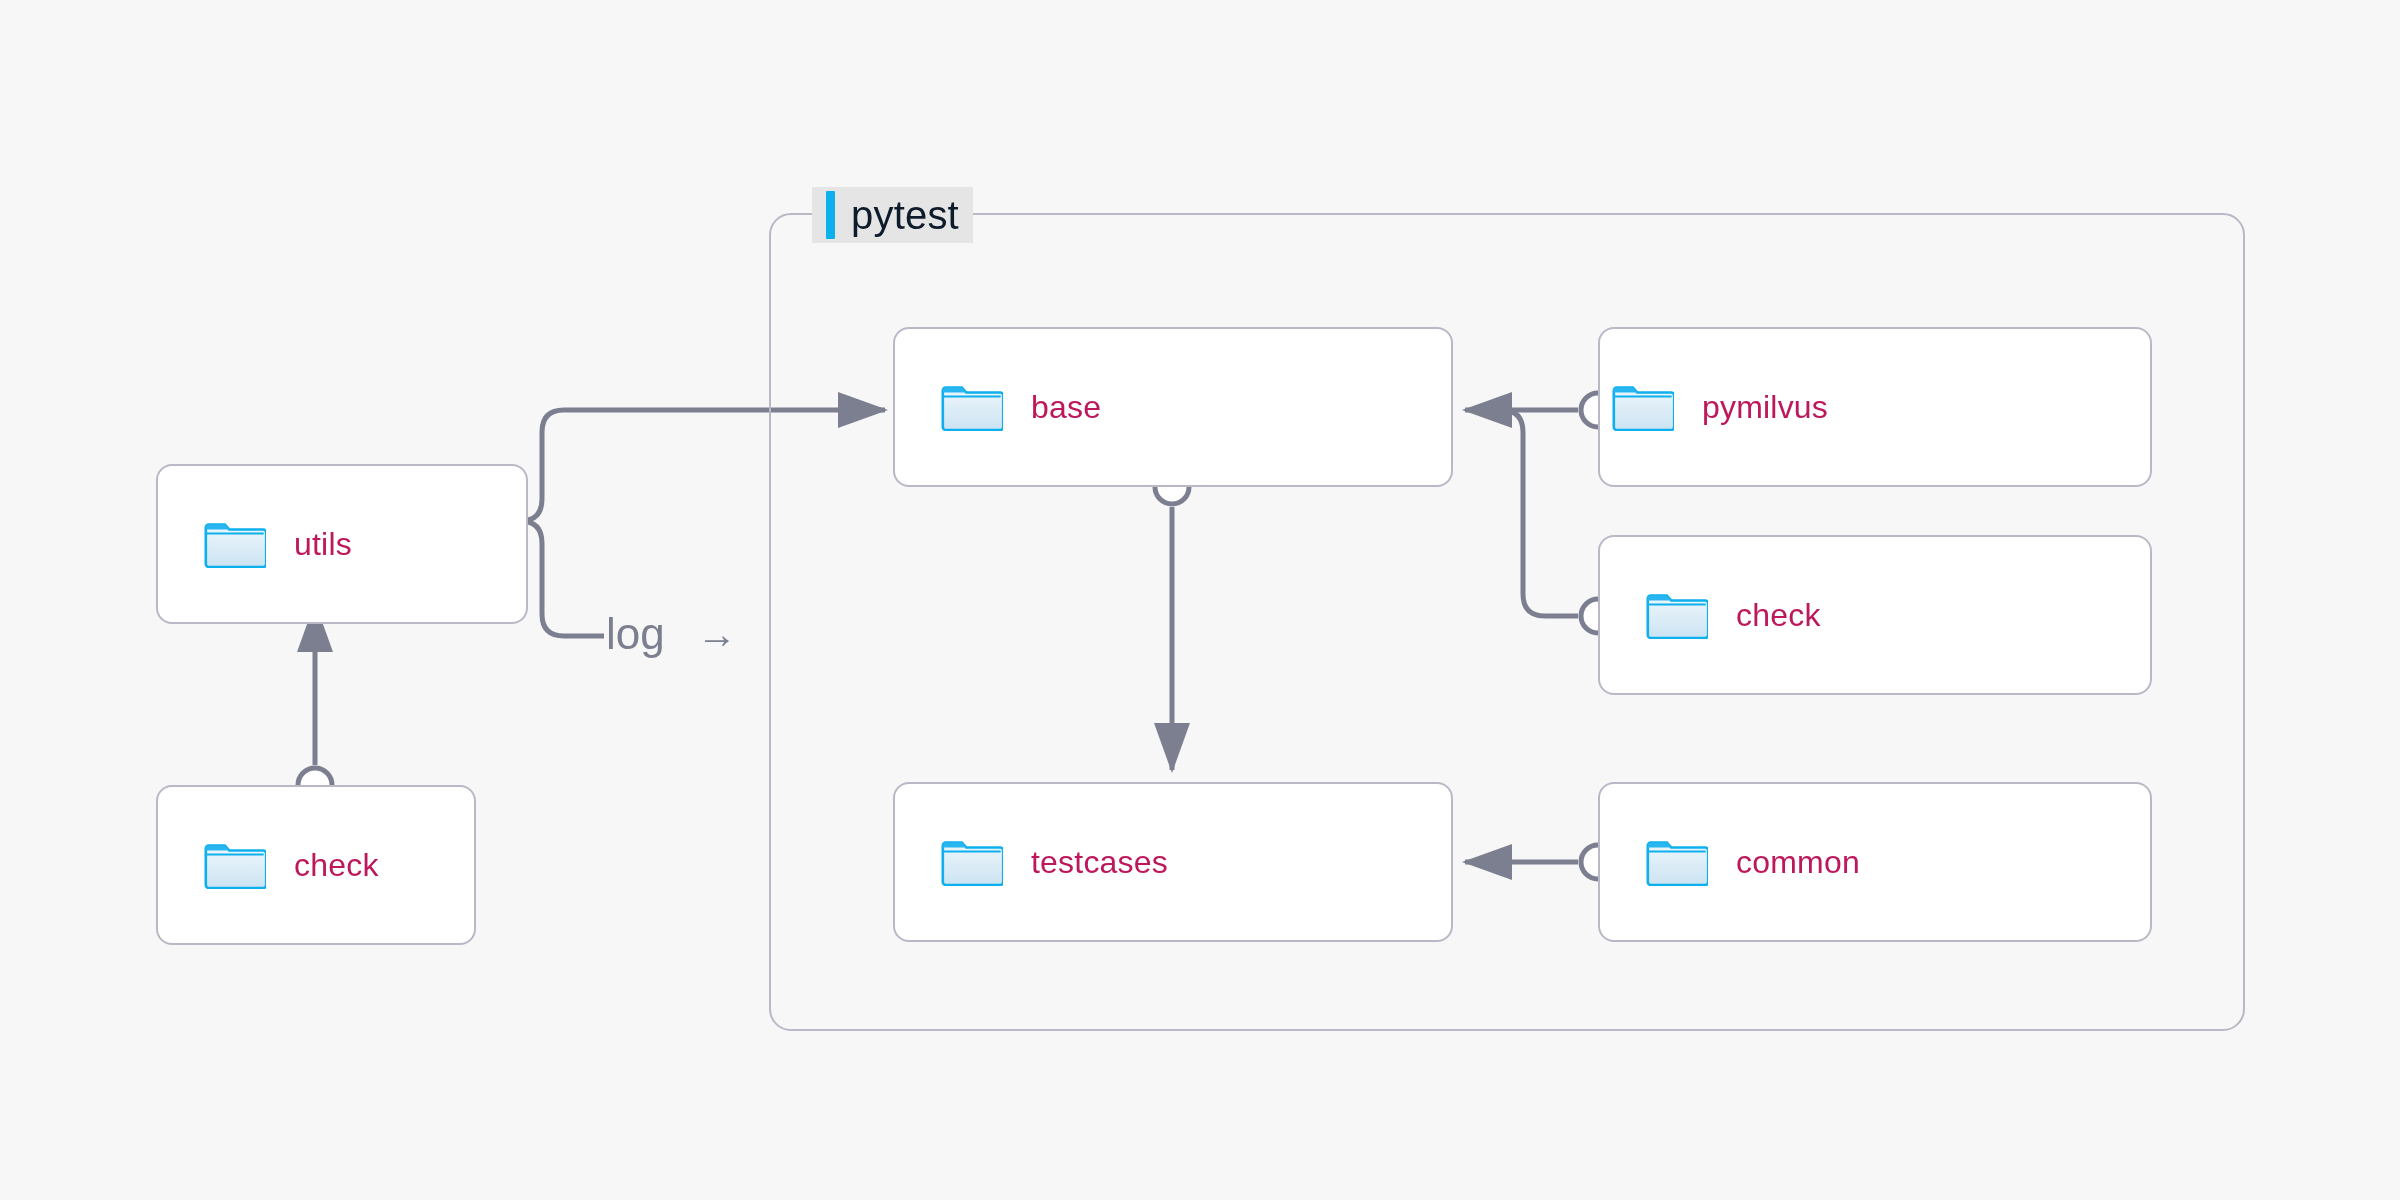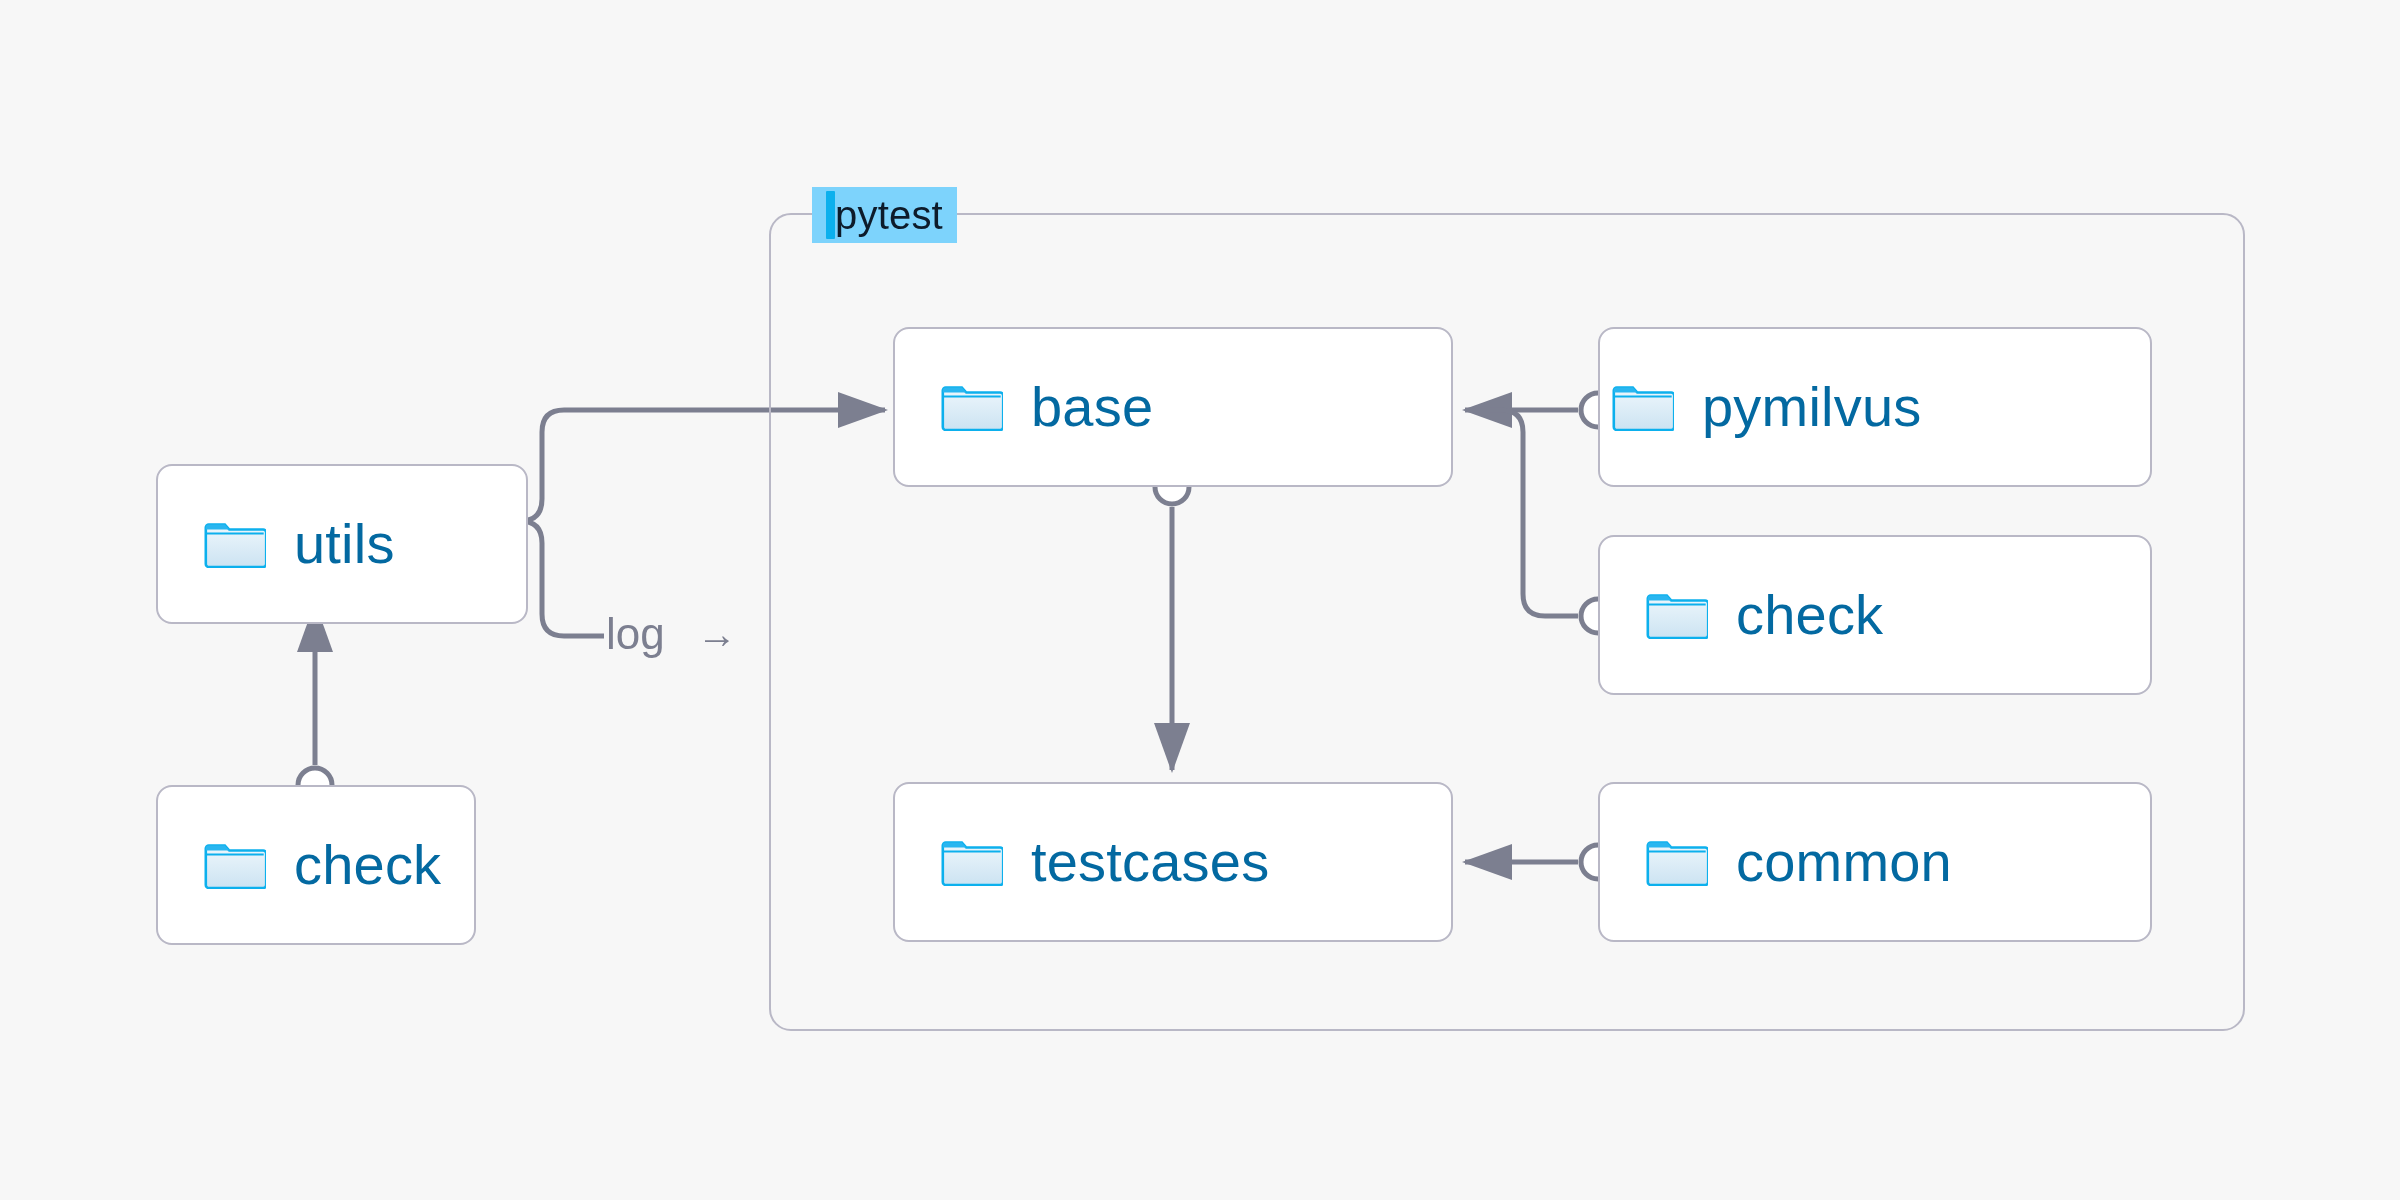--- a/index.html
+++ b/index.html
@@ -34,21 +34,22 @@
     position: absolute;
     border: 2px solid #b9b8c6;
     border-radius: 22px;
     background: transparent;
     box-sizing: border-box;
   }
   .group-label {
     position: absolute;
     display: flex;
     align-items: center;
-    background: #7dd3fc;
+    gap: 16px;
+    background: #e5e5e5;
     padding: 0 14px;
     height: 56px;
     box-sizing: border-box;
   }
   .group-label .bar {
     width: 9px;
     height: 48px;
     background: #0cb0ed;
     border-radius: 1px;
     flex: none;
@@ -67,22 +68,22 @@
     background: #ffffff;
     border: 2px solid #b9b8c6;
     border-radius: 16px;
     box-sizing: border-box;
     display: flex;
     align-items: center;
     padding-left: 46px;
     gap: 28px;
   }
   .node .label {
-    font-size: 56px;
-    color: #0369a1;
+    font-size: 32px;
+    color: #be185d;
     line-height: 1;
     white-space: nowrap;
     letter-spacing: 0.2px;
   }
   .folder {
     width: 62px;
     height: 48px;
     flex: none;
     display: block;
   }

